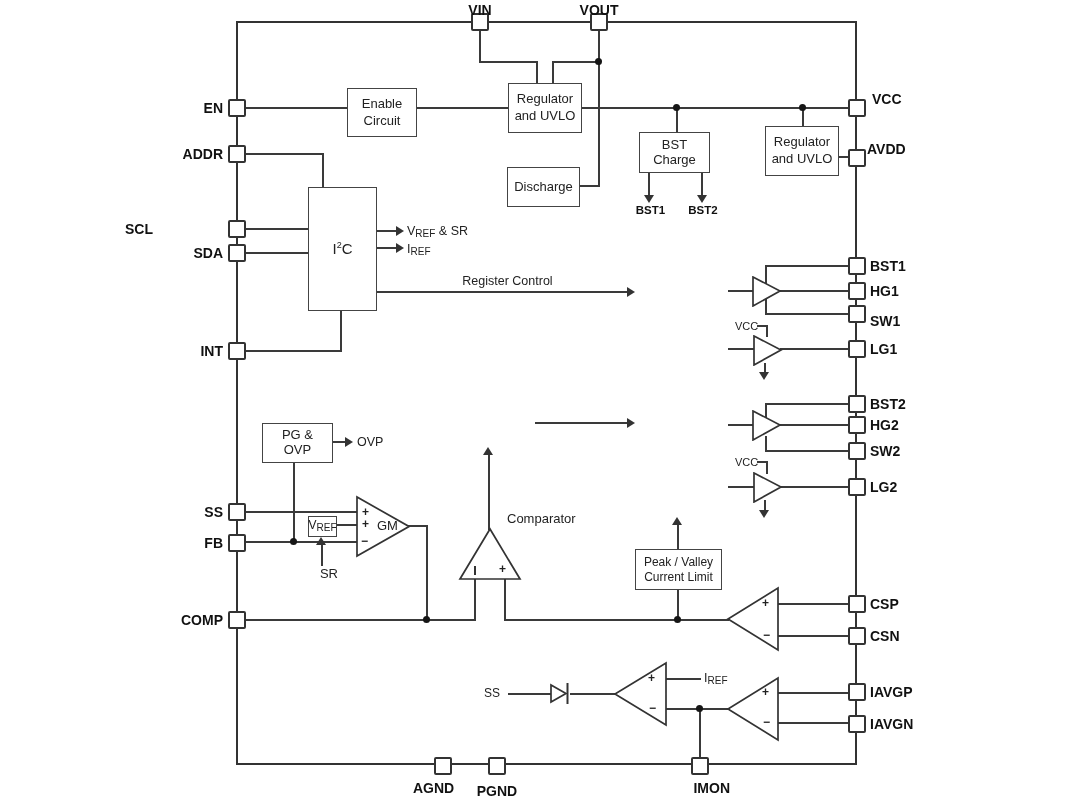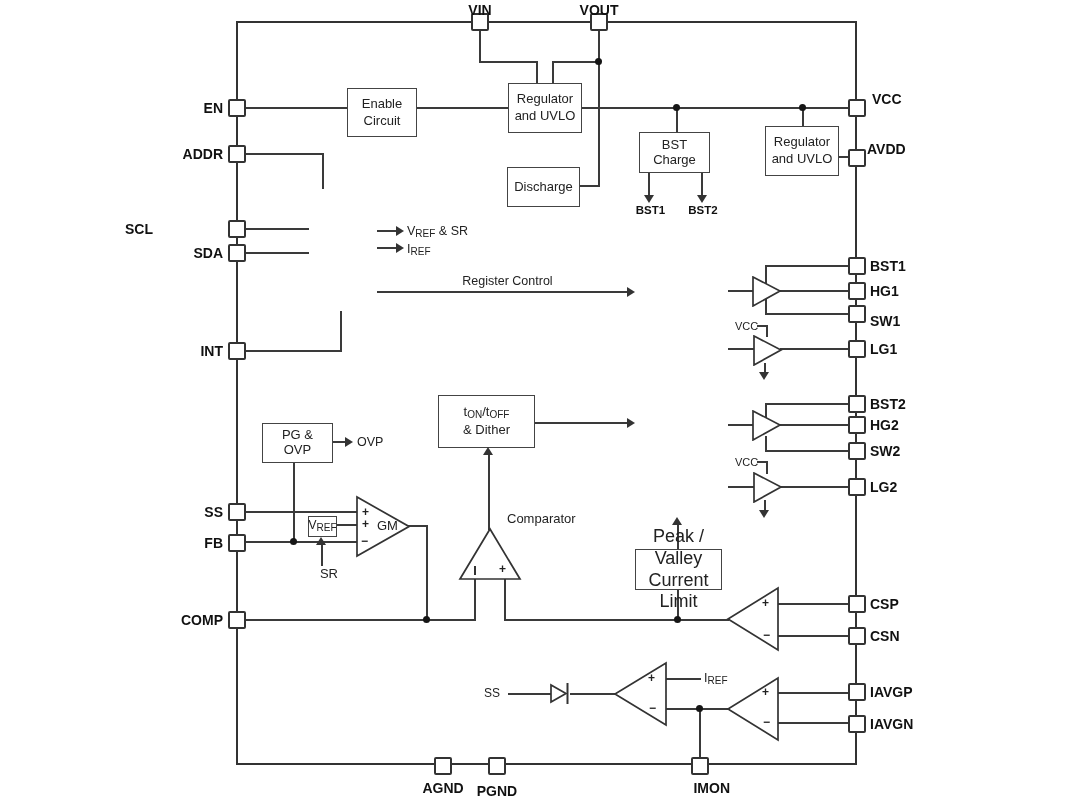--- a/index.html
+++ b/index.html
@@ -133,29 +133,29 @@
 
   <div class="block" style="left:347px;top:88px;width:70px;height:49px">Enable
 Circuit</div>
   <div class="block" style="left:508px;top:83px;width:74px;height:50px">Regulator
 and UVLO</div>
   <div class="block" style="left:507px;top:167px;width:73px;height:40px">Discharge</div>
   <div class="block" style="left:639px;top:132px;width:71px;height:41px;line-height:1.15">BST
 Charge</div>
   <div class="block" style="left:765px;top:126px;width:74px;height:50px">Regulator
 and UVLO</div>
-  <div class="block" style="left:438px;top:395px;width:97px;height:53px">
-    <span><span>t</span><span class="sb">ON</span><span>/t</span><span class="sb">OFF</span><br><span>&amp; Dither</span></span>
+  <div class="block" style="left:308px;top:187px;width:69px;height:124px;font-size:15px">
+    <span><span>I</span><sup style="font-size:9px">2</sup><span>C</span></span>
   </div>
   <div class="block" style="left:262px;top:423px;width:71px;height:40px;line-height:1.15">PG &amp;
 OVP</div>
   <div class="block" style="left:308px;top:516px;width:29px;height:21px;font-size:12px">
     <span><span>V</span><span class="sb">REF</span></span>
   </div>
-  <div class="block" style="left:635px;top:549px;width:87px;height:41px;font-size:18px;line-height:1.2">Peak / Valley
+  <div class="block" style="left:635px;top:549px;width:87px;height:41px;font-size:12px;line-height:1.2">Peak / Valley
 Current Limit</div>
 
   <svg class="amp" style="left:356px;top:495px" width="54" height="63">
       <polygon points="1,2 1,61 53,31.5"></polygon>
     </svg>
   <svg class="amp" style="left:458px;top:527px" width="64" height="54">
       <polygon points="2,52 62,52 32,2"></polygon>
     </svg>
   <svg class="amp" style="left:726px;top:586px" width="54" height="66">
       <polygon points="52,2 52,64 2,33"></polygon>
@@ -262,17 +262,17 @@
   <div class="pinlbl" style="left:870px;top:442px">SW2</div>
   <div class="pinlbl" style="left:870px;top:478px">LG2</div>
   <div class="pinlbl" style="left:870px;top:595px">CSP</div>
   <div class="pinlbl" style="left:870px;top:627px">CSN</div>
   <div class="pinlbl" style="left:870px;top:683px">IAVGP</div>
   <div class="pinlbl" style="left:870px;top:715px">IAVGN</div>
 
   <div class="pin" style="left:434px;top:757px"></div>
   <div class="pin" style="left:488px;top:757px"></div>
   <div class="pin" style="left:691px;top:757px"></div>
-  <div class="pinlbl" style="left:413px;top:779px;width:60px;text-align:center">AGND</div>
+  <div class="pinlbl" style="left:413px;top:779px;width:60px;text-align:left">AGND</div>
   <div class="pinlbl" style="left:467px;top:782px;width:60px;text-align:center">PGND</div>
   <div class="pinlbl" style="left:670px;top:779px;width:60px;text-align:right">IMON</div>
 
 </div>
 
 </body></html>

